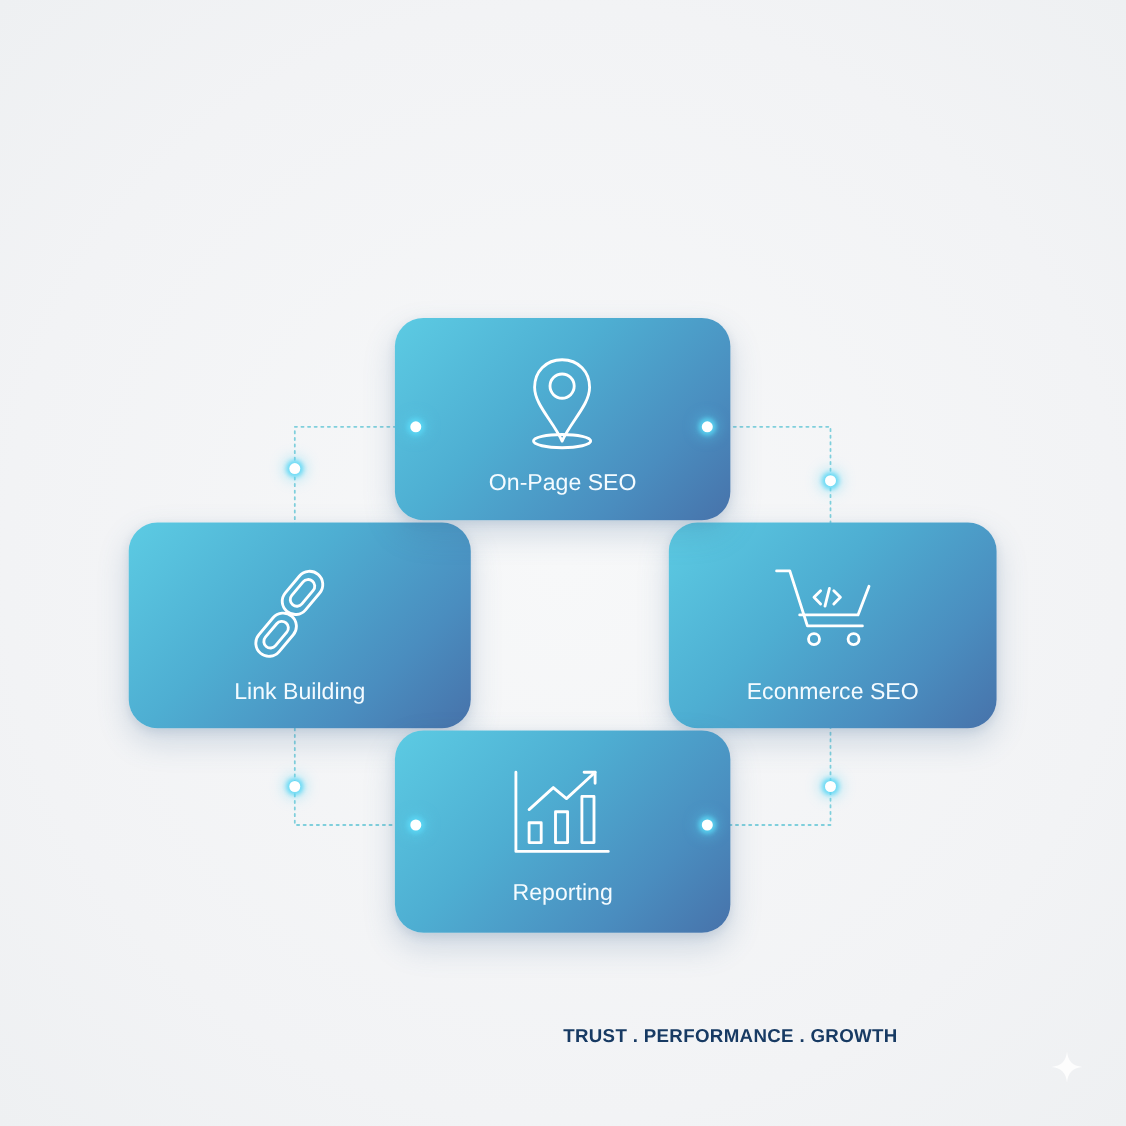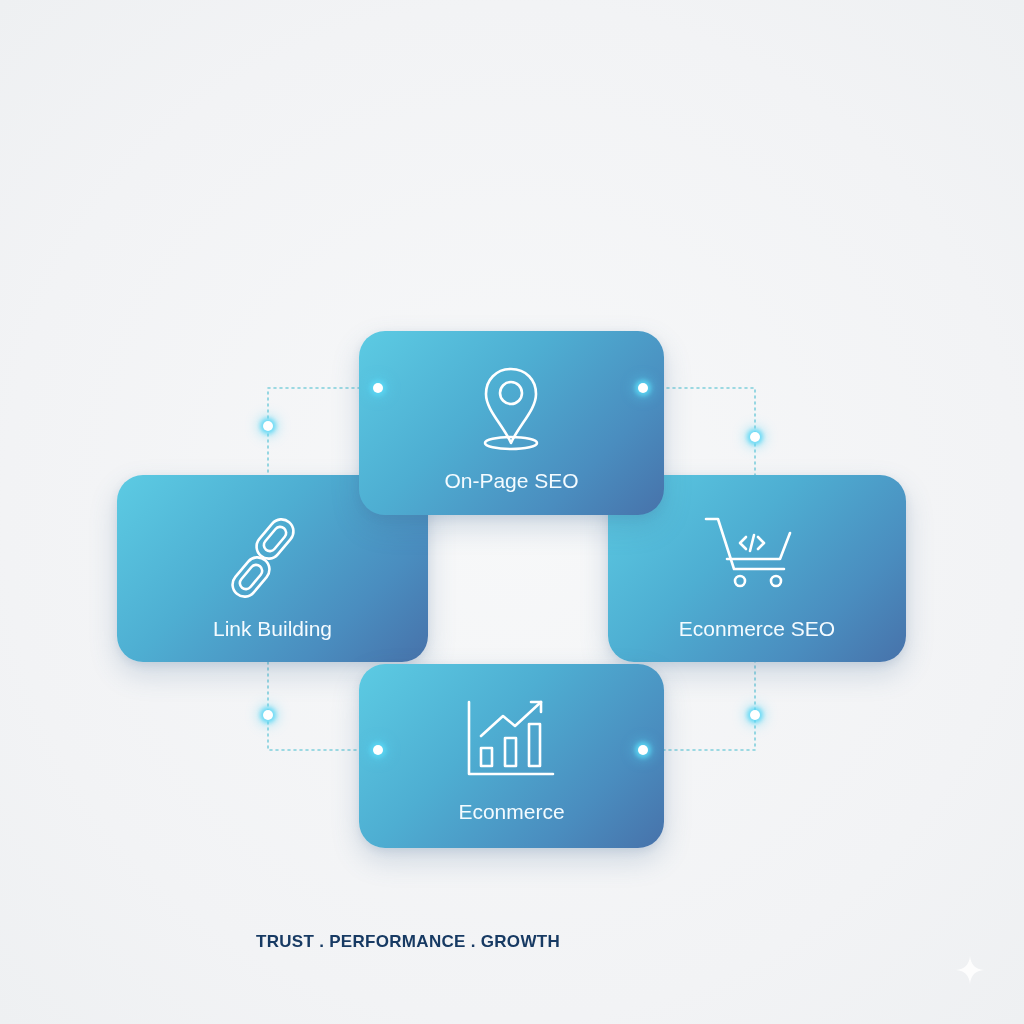--- a/index.html
+++ b/index.html
@@ -9,35 +9,35 @@
     font-family: "Liberation Sans", "DejaVu Sans", sans-serif;
   }
   .title {
     position: absolute; left: 0; width: 1024px; top: 100px;
     text-align: center; color: #173a63; font-weight: 700;
     font-size: 46px; line-height: 60px; letter-spacing: 0.5px;
   }
   .title .line { display: block; }
   .tagline {
     position: absolute; left: 0; width: 816px; top: 932px;
-    text-align: center; color: #173a63; font-weight: 700; font-size: 17px;
+    text-align: right; color: #173a63; font-weight: 700; font-size: 17px;
     letter-spacing: 0.3px;
   }
   .card {
     position: absolute; border-radius: 26px;
     background: linear-gradient(135deg, #5ccbe3 0%, #4eaed2 40%, #4a8dbf 75%, #4772aa 100%);
     box-shadow: 0 12px 28px rgba(70,110,150,0.22), 0 3px 8px rgba(70,110,150,0.12);
     color: #fff; display: flex; flex-direction: column; align-items: center;
   }
   .card .icon { position: absolute; }
   .card .label {
     position: absolute; left: 0; right: 0; text-align: center;
     font-size: 21px; color: #f4fbff; font-weight: 400;
   }
-  #card-top    { left: 359px; top: 289px; width: 305px; height: 184px; z-index: 2; margin-top: 42px; }
+  #card-top    { left: 359px; top: 289px; width: 305px; height: 184px; z-index: 2; }
   #card-left   { left: 117px; top: 475px; width: 311px; height: 187px; z-index: 1; }
   #card-right  { left: 608px; top: 475px; width: 298px; height: 187px; z-index: 1; text-decoration: underline; }
   #card-bottom { left: 359px; top: 664px; width: 305px; height: 184px; z-index: 2; }
 
   .connector { position: absolute; z-index: 0; }
   .dot {
     position: absolute; width: 10px; height: 10px; margin: -5px 0 0 -5px;
     border-radius: 50%; background: #ffffff; z-index: 3;
     box-shadow: 0 0 4px 3px rgba(90,215,245,0.85), 0 0 12px 6px rgba(90,215,245,0.35);
   }
@@ -104,21 +104,21 @@
   <svg class="icon" style="left:108px;top:34px;" width="90" height="82" viewBox="0 0 90 82">
     <g fill="none" stroke="#ffffff" stroke-width="2.6" stroke-linecap="round" stroke-linejoin="round">
       <path d="M2 4 V76 H86"></path>
       <rect x="14" y="50" width="11" height="18"></rect>
       <rect x="38" y="40" width="11" height="28"></rect>
       <rect x="62" y="26" width="11" height="42"></rect>
       <path d="M14 38 L36 18 L48 28 L74 4"></path>
       <path d="M64 4 H74 V14"></path>
     </g>
   </svg>
-  <div class="label" style="top:136px;">Econmerce</div>
+  <div class="label" style="top:136px;">Reporting</div>
 </div>
 
 <div class="dot" style="left:378px;top:388px;"></div>
 <div class="dot" style="left:643px;top:388px;"></div>
 <div class="dot" style="left:268px;top:426px;"></div>
 <div class="dot" style="left:755px;top:437px;"></div>
 <div class="dot" style="left:268px;top:715px;"></div>
 <div class="dot" style="left:755px;top:715px;"></div>
 <div class="dot" style="left:378px;top:750px;"></div>
 <div class="dot" style="left:643px;top:750px;"></div>

